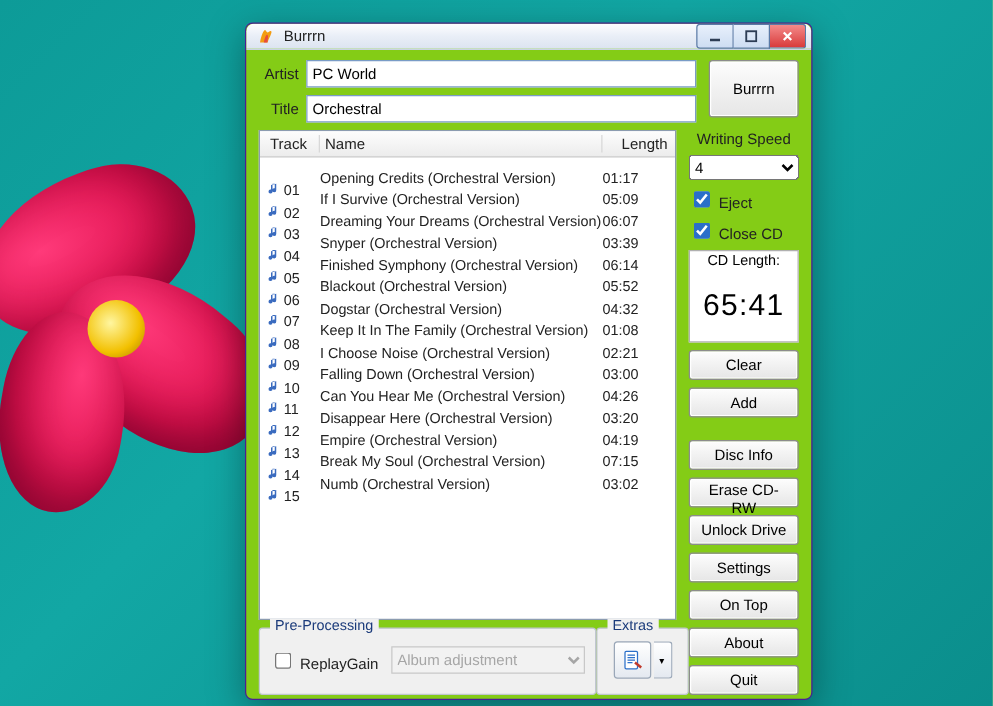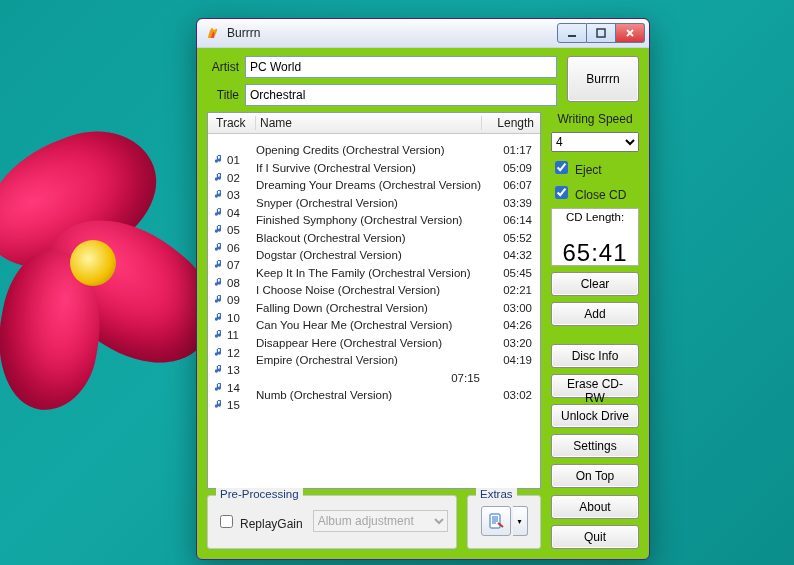--- a/index.html
+++ b/index.html
@@ -146,46 +146,46 @@
   .tracklist-body { flex:1; overflow:auto; }
   .track-row {
     height:17.5px;
     font-size:11.5px;
     color:#222;
   }
   .track-row .tcol { display:flex; align-items:flex-end; gap:3px; padding-left:2px;margin-top:20px;}
   .note {
     width:10px; height:10px;
   }
-  .track-row .len { text-align:right; padding-right:2px; }
+  .track-row .len { padding-right:2px; }
 
   .side-col {
     width: 88px;
     display:flex;
     flex-direction:column;
     gap:6px;
     align-items:stretch;
   }
   .side-col .label { text-align:center; color:#222; }
   .speed-select {
     height:20px; font:inherit;
   }
   .chk-row { display:flex; align-items:flex-end; gap:4px; color:#222; }
   .chk-row input { accent-color:#2a6fc9; }
   .cd-length-box {
     border:1px solid #b0b0b0;
     background:#fff;
     text-align:center;
-    padding:2px 2px 0 2px;
+    padding:2px 2px 16px 2px;
   }
   .cd-length-box .lbl { font-size:11.5px; }
   .cd-length-box .time { font-size:24px; letter-spacing:1px; line-height:1; margin-top:18px;}
   .side-col .btn { height:24px; }
 
-  .bottom-row { display:flex; gap:10px; align-items:stretch; }
+  .bottom-row { display:flex; align-items:stretch; }
   .groupbox {
     border:1px solid #c0c6d0;
     border-radius:3px;
     padding: 6px 8px 8px 8px;
     position:relative;
     background:#f0f0f0;
   }
   .groupbox > .legend {
     position:absolute;
     top:-8px; left:8px;
@@ -348,21 +348,21 @@
               <div class="len">04:32</div>
             </div>
             <div class="track-row">
               <div class="tcol">
                 <span><svg class="note" viewBox="0 0 10 10">
                     <path d="M4 1 L4 7 A1.6 1.6 0 1 1 2.8 5.6 L2.8 2 L7 1 L7 6 A1.6 1.6 0 1 1 5.8 4.6 L5.8 1 Z" fill="#3a6bbf"></path>
                   </svg></span>
                 <span>08</span>
               </div>
               <div>Keep It In The Family (Orchestral Version)</div>
-              <div class="len">05:45</div>
+              <div class="len">01:08</div>
             </div>
             <div class="track-row">
               <div class="tcol">
                 <span><svg class="note" viewBox="0 0 10 10">
                     <path d="M4 1 L4 7 A1.6 1.6 0 1 1 2.8 5.6 L2.8 2 L7 1 L7 6 A1.6 1.6 0 1 1 5.8 4.6 L5.8 1 Z" fill="#3a6bbf"></path>
                   </svg></span>
                 <span>09</span>
               </div>
               <div>I Choose Noise (Orchestral Version)</div>
               <div class="len">02:21</div>
@@ -407,20 +407,21 @@
               <div>Empire (Orchestral Version)</div>
               <div class="len">04:19</div>
             </div>
             <div class="track-row">
               <div class="tcol">
                 <span><svg class="note" viewBox="0 0 10 10">
                     <path d="M4 1 L4 7 A1.6 1.6 0 1 1 2.8 5.6 L2.8 2 L7 1 L7 6 A1.6 1.6 0 1 1 5.8 4.6 L5.8 1 Z" fill="#3a6bbf"></path>
                   </svg></span>
                 <span>14</span>
               </div>
+              <div>Break My Soul (Orchestral Version)</div>
               <div class="len">07:15</div>
             </div>
             <div class="track-row">
               <div class="tcol">
                 <span><svg class="note" viewBox="0 0 10 10">
                     <path d="M4 1 L4 7 A1.6 1.6 0 1 1 2.8 5.6 L2.8 2 L7 1 L7 6 A1.6 1.6 0 1 1 5.8 4.6 L5.8 1 Z" fill="#3a6bbf"></path>
                   </svg></span>
                 <span>15</span>
               </div>
               <div>Numb (Orchestral Version)</div>

